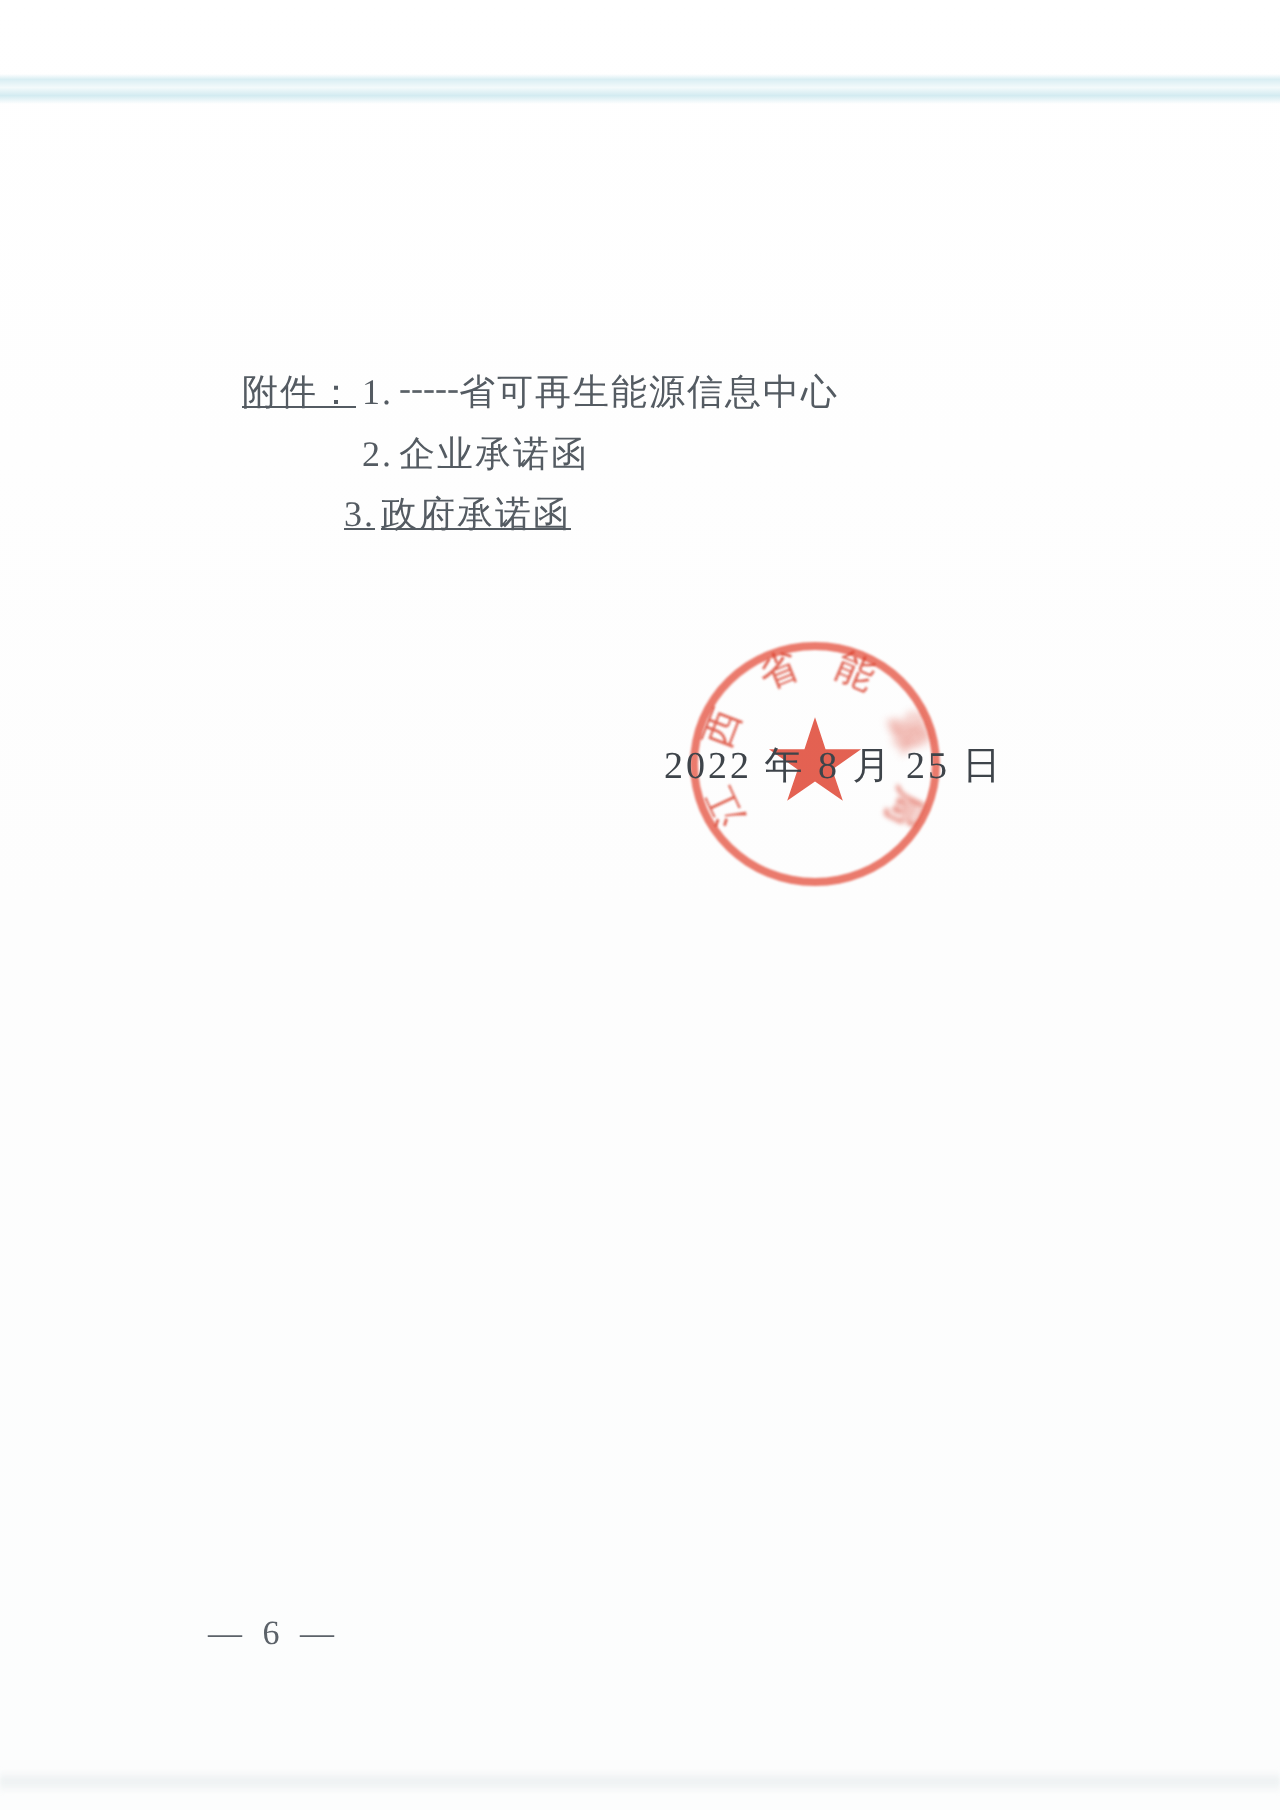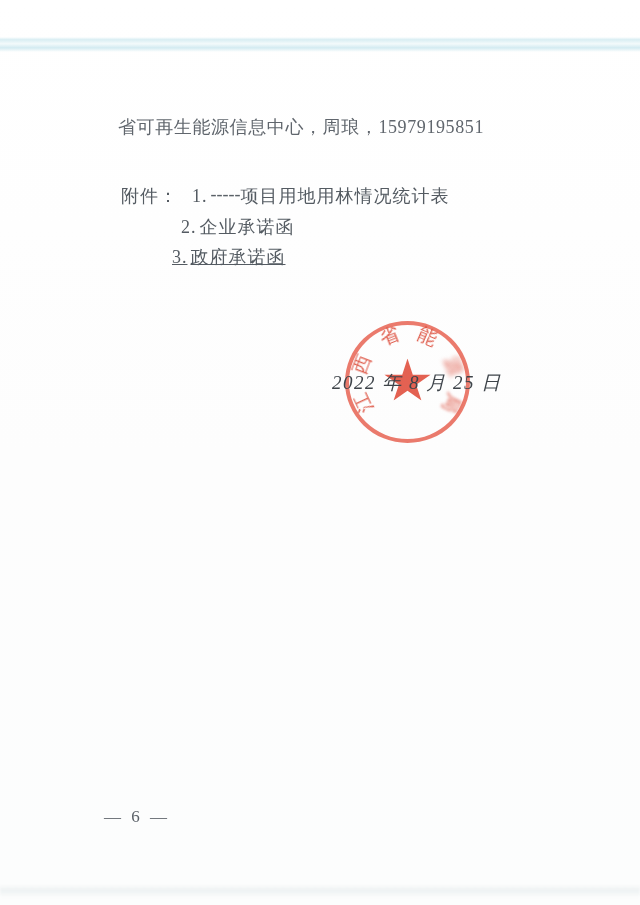--- a/index.html
+++ b/index.html
@@ -49,21 +49,21 @@
   .att-row {
     position: absolute;
     font-size: 18px;
     color: #545b62;
     letter-spacing: 1px;
     white-space: nowrap;
   }
   .att-row-1 { left: 121px; top: 184px; }
   .att-row-2 { left: 181px; top: 215px; }
   .att-row-3 { left: 172px; top: 245px; text-decoration: underline; }
-  .att-label { margin-right: 14px; }
+  .att-label { margin-right: 3px; text-decoration: underline; }
   .att-num { margin-right: 3px; }
   .att-blank {
     letter-spacing: 0;
     position: relative;
     top: -2px;
     color: #5a6167;
   }
   
   .seal {
     position: absolute;
@@ -106,42 +106,40 @@
   .seal-char.c4 { transform: rotate(71deg)   translateY(-48px); filter: blur(2.2px); }
   .seal-char.c5 { transform: rotate(116deg)  translateY(-48px); filter: blur(1.4px); }
   .date-line {
     position: absolute;
     left: 332px; top: 370px;
     font-size: 19px;
     letter-spacing: 1.5px;
     color: #3e444a;
     z-index: 5;
     white-space: nowrap;
-    font-style: italic;
   }
   .page-number {
     position: absolute;
     left: 104px; top: 807px;
     font-size: 17px;
     letter-spacing: 3px;
     color: #5c6269;
   }
 </style>
 </head>
 <body>
 
 <div class="page">
 
   <div class="scan-band-top"></div>
 
-  <div class="contact-line">省可再生能源信息中心，周琅，15979195851</div>
 
   <div class="attachments">
     <div class="att-row att-row-1">
-      <span class="att-label">附件：</span><span class="att-num">1.</span><span class="att-blank">-----</span><span>项目用地用林情况统计表</span>
+      <span class="att-label">附件：</span><span class="att-num">1.</span><span class="att-blank">-----</span><span>省可再生能源信息中心</span>
     </div>
     <div class="att-row att-row-2">
       <span class="att-num">2.</span><span>企业承诺函</span>
     </div>
     <div class="att-row att-row-3">
       <span class="att-num">3.</span><span>政府承诺函</span>
     </div>
   </div>
 
   <div class="seal">

